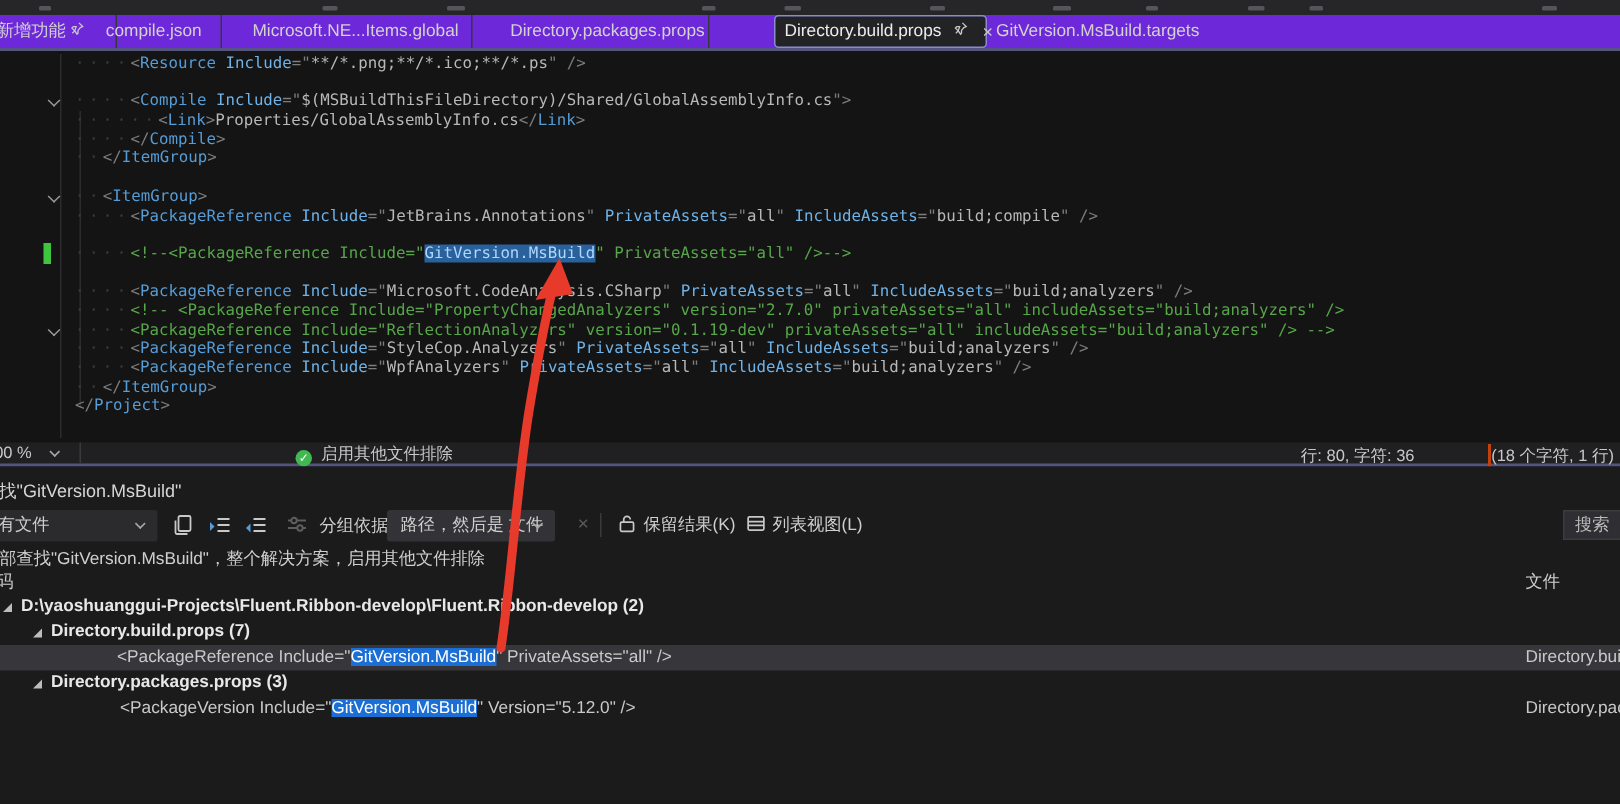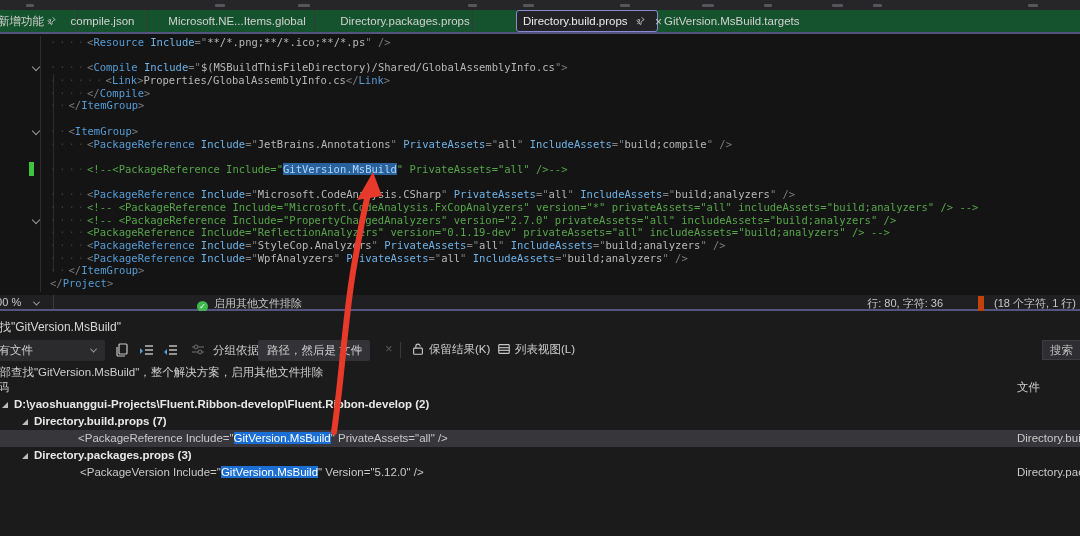--- a/index.html
+++ b/index.html
@@ -5,21 +5,21 @@
   * { margin:0; padding:0; box-sizing:border-box; }
   html,body { background:#0d0d0d; }
   .screen{ position:relative; width:1080px; height:536px; overflow:hidden;
     background:#161616; font-family:"Liberation Sans",sans-serif; color:#cccccc; }
 
   
   .top-strip{ position:absolute; left:0; top:0; width:1080px; height:10px; background:#262628; }
   .top-strip span{ position:absolute; top:4px; height:3px; background:#55555a; border-radius:1px; }
 
   
-  .tabbar{ position:absolute; left:0; top:10px; width:1080px; height:24px; background:#14532d;
+  .tabbar{ position:absolute; left:0; top:10px; width:1080px; height:24px; background:#6d28d9;
     border-bottom:2px solid #54547e; }
   .tab{ position:absolute; top:0; height:22px; line-height:22px; font-size:11.5px; color:#d2d2d2;
     white-space:nowrap; text-align:center; border-right:1px solid #38383c; overflow:hidden; }
   .tab.active{ border:1px solid #8a8ad0; border-radius:3px; height:22px; line-height:20px;
     background:#232326; color:#ececec; text-align:left; padding:0 6px; overflow:visible; }
   .tab .pin-icon, .tab .close-icon{ display:inline-block; vertical-align:middle; }
   .pin-icon svg{ width:10px; height:10px; fill:none; stroke:#c8c8c8; stroke-width:1.4; }
   .close-icon{ color:#c8c8c8; font-size:12px; margin-left:6px; }
 
   
@@ -44,21 +44,21 @@
   .ed-status{ position:absolute; left:0; top:295px; width:1080px; height:16px; background:#202022;
     border-bottom:2px solid #54547e; font-size:11px; color:#c8c8c8; }
   .zoom-box{ position:absolute; left:-14px; top:0; width:68px; height:14px; line-height:14px;
     border-right:1px solid #3a3a3c; padding-left:4px; color:#c8c8c8; }
   .chev{ display:inline-block; width:5px; height:5px; border-right:1.3px solid #a9a9a9;
     border-bottom:1.3px solid #a9a9a9; transform:rotate(45deg) translate(-1px,-1px); margin-left:10px; }
   .health{ position:absolute; left:197px; top:2px; height:12px; line-height:12px; }
   .check-circle{ display:inline-block; width:11px; height:11px; border-radius:50%; background:#3fb950;
     color:#ffffff; font-size:8px; line-height:11px; text-align:center; vertical-align:-2px; margin-right:6px; }
   .caret-pos{ position:absolute; right:137px; top:1px; }
-  .sel-info{ position:absolute; right:4px; top:1px; border-left:6px solid #c2410c; padding-left:10px; }
+  .sel-info{ position:absolute; right:4px; top:1px; border-left:2px solid #c2410c; padding-left:0; }
 
   
   .find-panel{ position:absolute; left:0; top:311px; width:1080px; height:225px; background:#1b1b1c; }
   .fr-title{ position:absolute; left:-13px; top:8px; font-size:12px; color:#d6d6d6; white-space:nowrap; }
   .fr-toolbar{ position:absolute; left:0; top:27px; width:1080px; height:26px; }
   .combo{ position:absolute; height:21px; line-height:21px; font-size:11.5px; color:#cfcfcf;
     background:#2b2b2e; border-radius:2px; white-space:nowrap; overflow:hidden; }
   .combo .chev{ position:absolute; right:9px; top:8px; }
   .combo-scope{ left:-30px; top:2px; width:135px; padding-left:17px; }
   .combo-group{ left:258px; top:2px; width:112px; padding-left:9px; background:#333337; }
@@ -149,21 +149,20 @@
         <div class="code-line"><span class="tk-ws">······</span><span class="tk-p">&lt;</span><span class="tk-t">Link</span><span class="tk-p">&gt;</span><span class="tk-v">Properties/GlobalAssemblyInfo.cs</span><span class="tk-p">&lt;/</span><span class="tk-t">Link</span><span class="tk-p">&gt;</span></div>
         <div class="code-line"><span class="tk-ws">····</span><span class="tk-p">&lt;/</span><span class="tk-t">Compile</span><span class="tk-p">&gt;</span></div>
         <div class="code-line"><span class="tk-ws">··</span><span class="tk-p">&lt;/</span><span class="tk-t">ItemGroup</span><span class="tk-p">&gt;</span></div>
         <div class="code-line"></div>
         <div class="code-line"><span class="tk-ws">··</span><span class="tk-p">&lt;</span><span class="tk-t">ItemGroup</span><span class="tk-p">&gt;</span></div>
         <div class="code-line"><span class="tk-ws">····</span><span class="tk-p">&lt;</span><span class="tk-t">PackageReference</span><span class="tk-n"> </span><span class="tk-a">Include</span><span class="tk-p">="</span><span class="tk-v">JetBrains.Annotations</span><span class="tk-p">"</span><span class="tk-n"> </span><span class="tk-a">PrivateAssets</span><span class="tk-p">="</span><span class="tk-v">all</span><span class="tk-p">"</span><span class="tk-n"> </span><span class="tk-a">IncludeAssets</span><span class="tk-p">="</span><span class="tk-v">build;compile</span><span class="tk-p">" /&gt;</span></div>
         <div class="code-line"></div>
         <div class="code-line"><span class="tk-ws">····</span><span class="tk-c">&lt;!--&lt;PackageReference Include="</span><span class="tk-hl">GitVersion.MsBuild</span><span class="tk-c">" PrivateAssets="all" /&gt;--&gt;</span></div>
         <div class="code-line"></div>
         <div class="code-line"><span class="tk-ws">····</span><span class="tk-p">&lt;</span><span class="tk-t">PackageReference</span><span class="tk-n"> </span><span class="tk-a">Include</span><span class="tk-p">="</span><span class="tk-v">Microsoft.CodeAnalysis.CSharp</span><span class="tk-p">"</span><span class="tk-n"> </span><span class="tk-a">PrivateAssets</span><span class="tk-p">="</span><span class="tk-v">all</span><span class="tk-p">"</span><span class="tk-n"> </span><span class="tk-a">IncludeAssets</span><span class="tk-p">="</span><span class="tk-v">build;analyzers</span><span class="tk-p">" /&gt;</span></div>
-        <div class="code-line"><span class="tk-ws">····</span><span class="tk-c">&lt;!-- &lt;PackageReference Include="Microsoft.CodeAnalysis.FxCopAnalyzers" version="*" privateAssets="all" includeAssets="build;analyzers" /&gt; --&gt;</span></div>
         <div class="code-line"><span class="tk-ws">····</span><span class="tk-c">&lt;!-- &lt;PackageReference Include="PropertyChangedAnalyzers" version="2.7.0" privateAssets="all" includeAssets="build;analyzers" /&gt;</span></div>
         <div class="code-line"><span class="tk-ws">····</span><span class="tk-c">&lt;PackageReference Include="ReflectionAnalyzers" version="0.1.19-dev" privateAssets="all" includeAssets="build;analyzers" /&gt; --&gt;</span></div>
         <div class="code-line"><span class="tk-ws">····</span><span class="tk-p">&lt;</span><span class="tk-t">PackageReference</span><span class="tk-n"> </span><span class="tk-a">Include</span><span class="tk-p">="</span><span class="tk-v">StyleCop.Analyzers</span><span class="tk-p">"</span><span class="tk-n"> </span><span class="tk-a">PrivateAssets</span><span class="tk-p">="</span><span class="tk-v">all</span><span class="tk-p">"</span><span class="tk-n"> </span><span class="tk-a">IncludeAssets</span><span class="tk-p">="</span><span class="tk-v">build;analyzers</span><span class="tk-p">" /&gt;</span></div>
         <div class="code-line"><span class="tk-ws">····</span><span class="tk-p">&lt;</span><span class="tk-t">PackageReference</span><span class="tk-n"> </span><span class="tk-a">Include</span><span class="tk-p">="</span><span class="tk-v">WpfAnalyzers</span><span class="tk-p">"</span><span class="tk-n"> </span><span class="tk-a">PrivateAssets</span><span class="tk-p">="</span><span class="tk-v">all</span><span class="tk-p">"</span><span class="tk-n"> </span><span class="tk-a">IncludeAssets</span><span class="tk-p">="</span><span class="tk-v">build;analyzers</span><span class="tk-p">" /&gt;</span></div>
         <div class="code-line"><span class="tk-ws">··</span><span class="tk-p">&lt;/</span><span class="tk-t">ItemGroup</span><span class="tk-p">&gt;</span></div>
         <div class="code-line"><span class="tk-p">&lt;/</span><span class="tk-t">Project</span><span class="tk-p">&gt;</span></div>
       </div>
   </div>
 
   <div class="ed-status">

